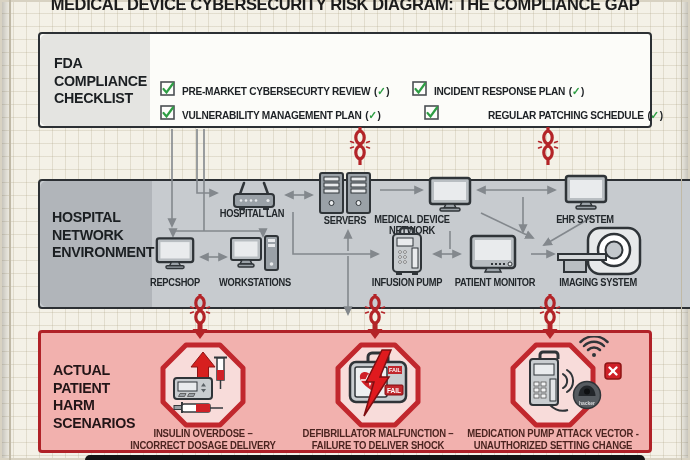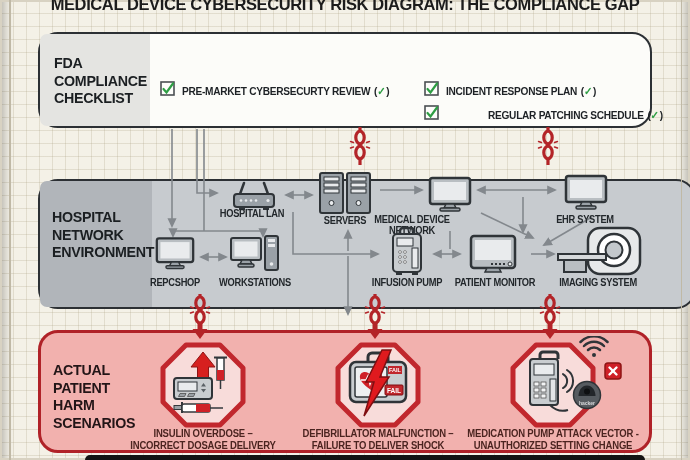--- a/index.html
+++ b/index.html
@@ -8,21 +8,21 @@
     background-color:#f4f1e7;
     background-image:
       linear-gradient(rgba(178,168,138,.28) 1px, transparent 1px),
       linear-gradient(90deg, rgba(178,168,138,.28) 1px, transparent 1px);
     background-size:13px 13px;
     box-shadow: inset 0 0 0 2px #d8d2c2, inset 14px 0 10px -10px rgba(0,0,0,.28), inset -14px 0 10px -10px rgba(0,0,0,.28);
   }
   .edge{position:absolute;top:0;bottom:0;width:1.5px;background:#c0b9a6;z-index:1;}
   #title{position:absolute;left:0;right:0;top:-5px;text-align:center;font-size:17px;font-weight:700;
     color:#1c1c1c;letter-spacing:-0.4px;transform:scaleX(.97);z-index:1;white-space:nowrap;}
-  .box{position:absolute;border-radius:20px;box-sizing:border-box;background:#fcfcf9;}
+  .box{position:absolute;border-radius:4px;box-sizing:border-box;background:#fcfcf9;}
   #fda-box{left:38px;top:32px;width:614px;height:96px;border:2.5px solid #2c3034;}
   #net-box{left:38px;top:179px;width:658px;height:130px;border:2.5px solid #2c3034;background:#c7cbcf;}
   #harm-box{left:38px;top:330px;width:614px;height:123px;border:3px solid #b02228;background:#f2b1ae;}
   .panel{position:absolute;left:0;top:0;bottom:0;border-radius:7px 0 0 7px;z-index:3;}
   #fda-panel{width:110px;background:#e4e4e1;}
   #net-panel{width:112px;background:#b1b5ba;}
   .sec-label{position:absolute;z-index:3;font-weight:700;font-size:15px;line-height:1.18;
     letter-spacing:-0.3px;color:#1b1f22;transform:scaleX(.95);transform-origin:left center;}
   .chk-item{position:absolute;z-index:3;display:flex;align-items:center;gap:6px;margin-top:35px;}
   .chk-text{font-weight:700;font-size:11px;color:#1d2125;letter-spacing:-0.3px;white-space:nowrap;
@@ -56,21 +56,28 @@
     <div class="sec-label" style="left:14px;top:20px;width:92px;">FDA COMPLIANCE CHECKLIST</div>
   </div>
 
   <div class="chk-item" style="left:160px;top:46px;">
     <span><svg width="16" height="16" viewBox="0 0 16 16">
           <rect x="1" y="1" width="13" height="13" fill="#fdfdfb" stroke="#4a4f53" stroke-width="1.6"></rect>
           <path d="M3.5 8 L6.5 11.5 L13 2.5" fill="none" stroke="#2e9e44" stroke-width="2.2" stroke-linecap="round"></path>
         </svg></span>
     <span class="chk-text"><span>PRE-MARKET CYBERSECURTY REVIEW</span><span class="pp open">(</span><span class="gg">✓</span><span class="pp">)</span></span>
   </div>
-  <div class="chk-item" style="left:424px;top:46px;">
+  <div class="chk-item" style="left:160px;top:70px;">
+    <span><svg width="16" height="16" viewBox="0 0 16 16">
+          <rect x="1" y="1" width="13" height="13" fill="#fdfdfb" stroke="#4a4f53" stroke-width="1.6"></rect>
+          <path d="M3.5 8 L6.5 11.5 L13 2.5" fill="none" stroke="#2e9e44" stroke-width="2.2" stroke-linecap="round"></path>
+        </svg></span>
+    <span class="chk-text"><span>VULNERABILITY MANAGEMENT PLAN</span><span class="pp open">(</span><span class="gg">✓</span><span class="pp">)</span></span>
+  </div>
+  <div class="chk-item" style="left:412px;top:46px;">
     <span><svg width="16" height="16" viewBox="0 0 16 16">
           <rect x="1" y="1" width="13" height="13" fill="#fdfdfb" stroke="#4a4f53" stroke-width="1.6"></rect>
           <path d="M3.5 8 L6.5 11.5 L13 2.5" fill="none" stroke="#2e9e44" stroke-width="2.2" stroke-linecap="round"></path>
         </svg></span>
     <span class="chk-text"><span>INCIDENT RESPONSE PLAN</span><span class="pp open">(</span><span class="gg">✓</span><span class="pp">)</span></span>
   </div>
   <div class="chk-item" style="left:424px;top:70px;gap:48px;">
     <span><svg width="16" height="16" viewBox="0 0 16 16">
           <rect x="1" y="1" width="13" height="13" fill="#fdfdfb" stroke="#4a4f53" stroke-width="1.6"></rect>
           <path d="M3.5 8 L6.5 11.5 L13 2.5" fill="none" stroke="#2e9e44" stroke-width="2.2" stroke-linecap="round"></path>

